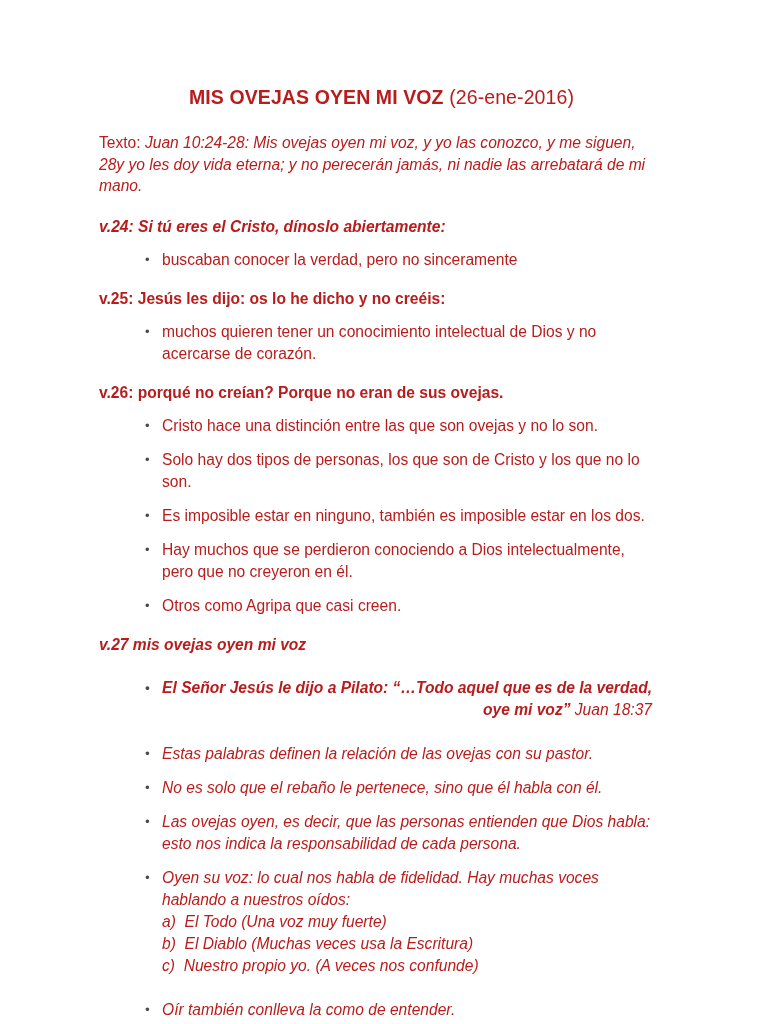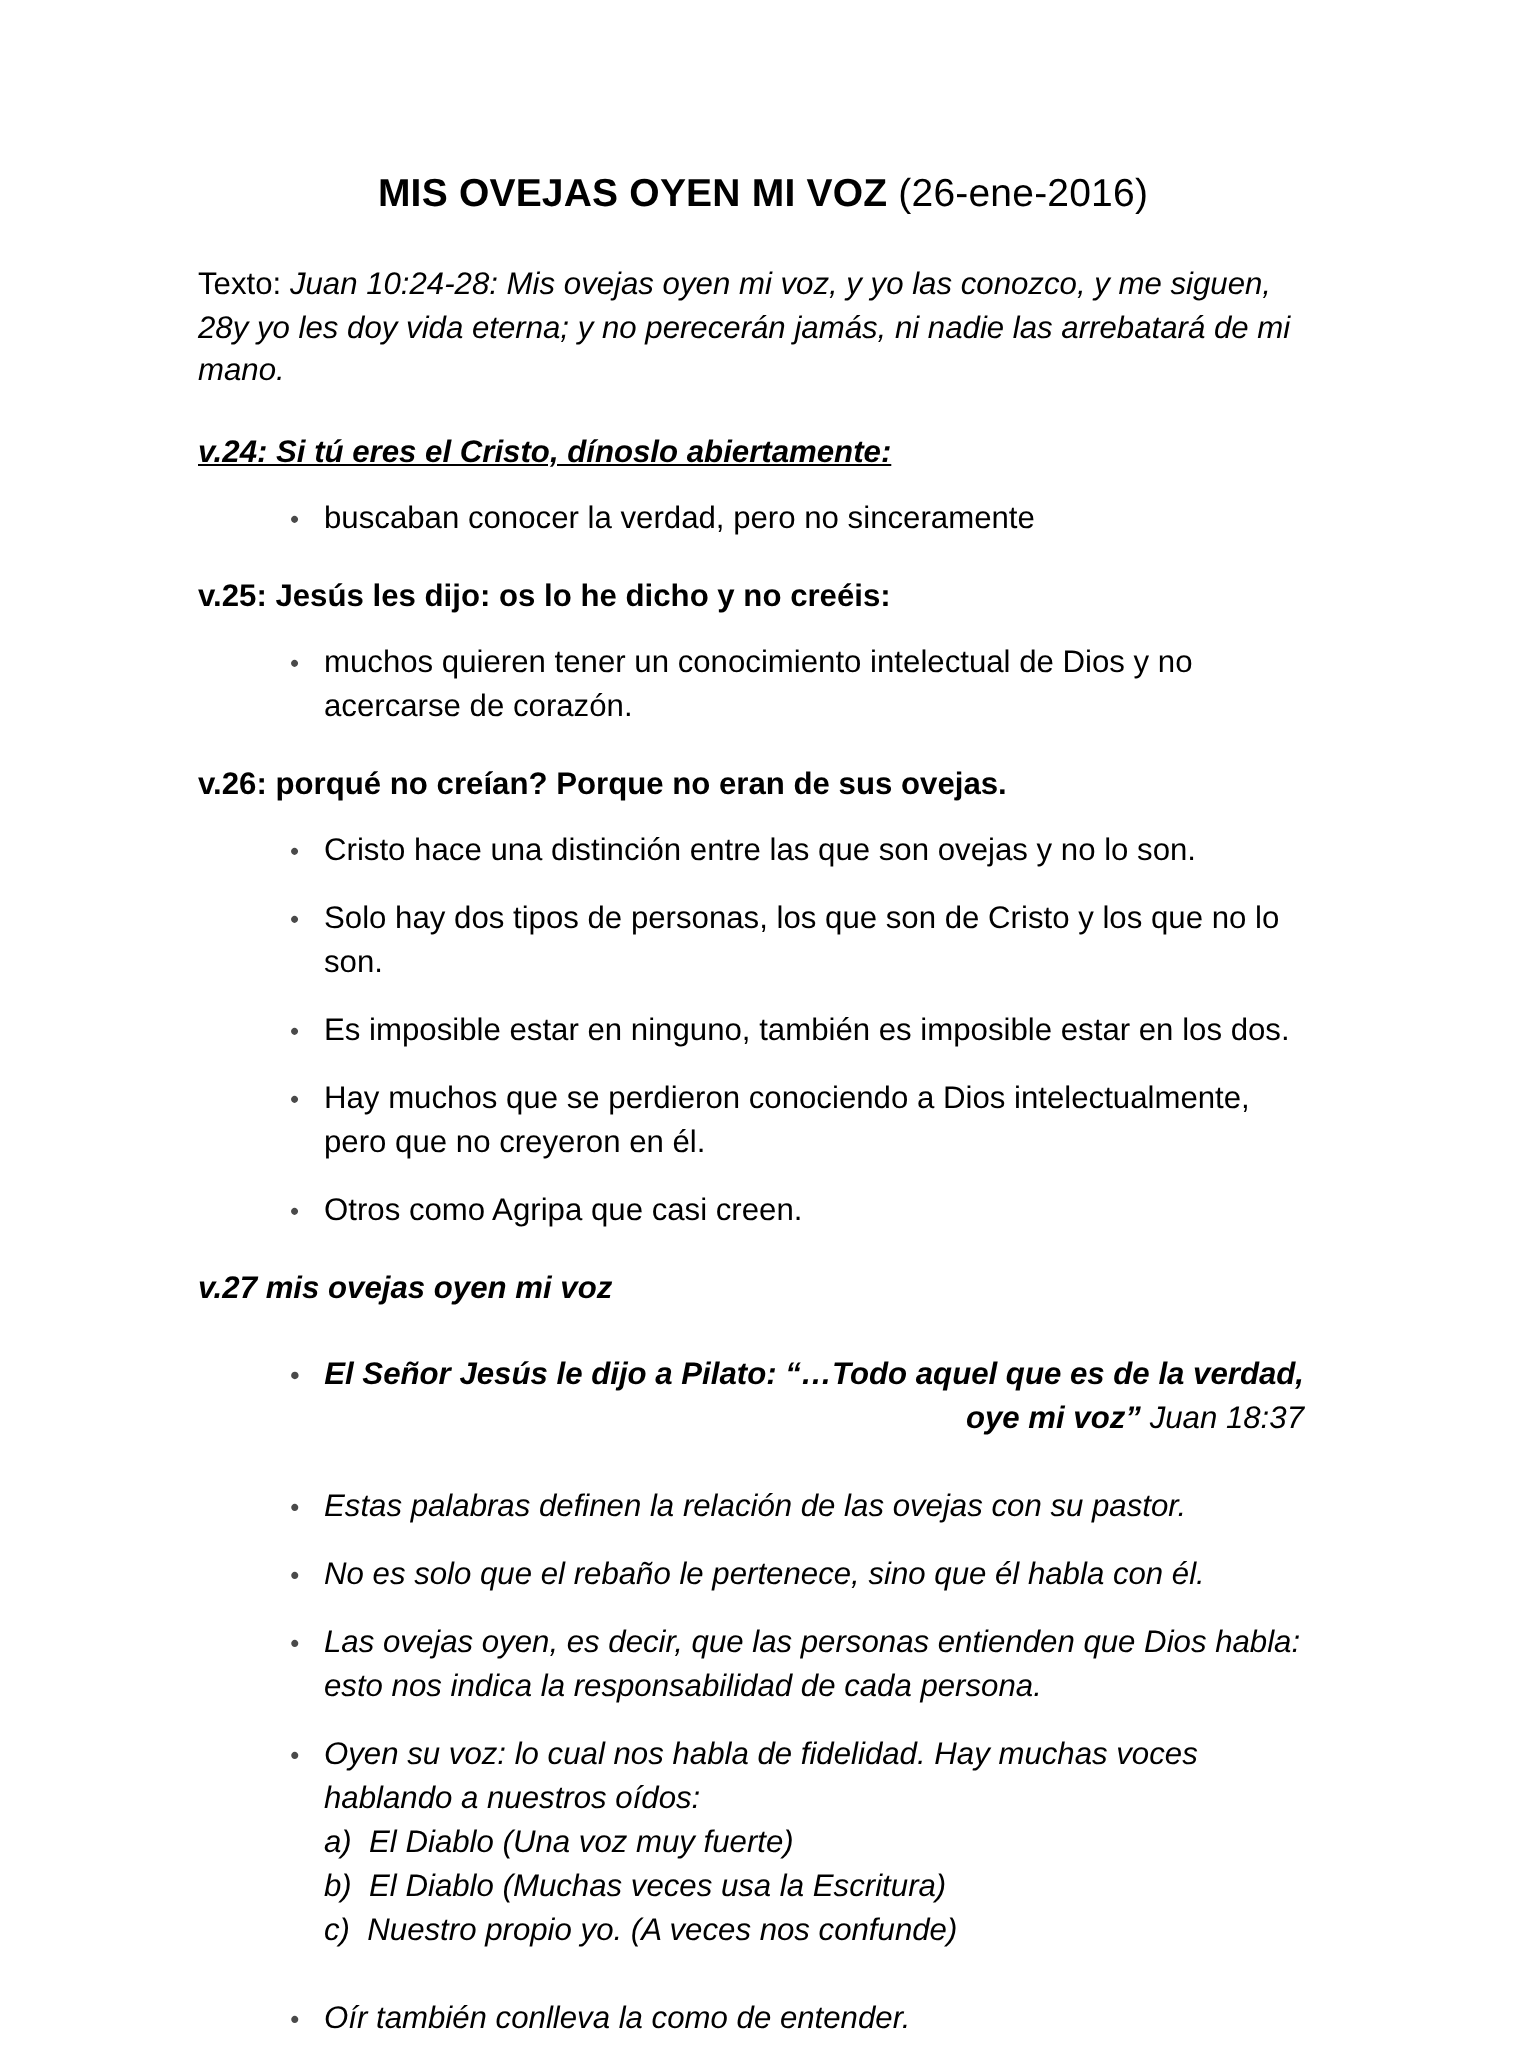--- a/index.html
+++ b/index.html
@@ -5,21 +5,21 @@
   html, body {
     margin: 0;
     padding: 0;
     background: #ffffff;
   }
   .page {
     position: relative;
     width: 768px;
     height: 1024px;
     background: #ffffff;
-    color: #000000;
+    color: #b91c1c;
     font-family: "Liberation Sans", sans-serif;
     overflow: hidden;
     box-sizing: border-box;
     padding: 84px 104px 12px 99px;
   }
   .doc-title {
     text-align: center;
     font-size: 19.5px;
     line-height: 26px;
     margin: 0 0 22px 0;
@@ -45,21 +45,20 @@
     font-style: italic;
   }
   .heading {
     font-size: 15.6px;
     line-height: 21px;
     font-weight: bold;
     margin: 0 0 2px 0;
   }
   .heading.italic {
     font-style: italic;
-    text-decoration: underline;
   }
   ul.bullets {
     list-style: none;
     margin: 0;
     padding: 0;
   }
   ul.bullets > li {
     position: relative;
     font-size: 15.6px;
     line-height: 22px;
@@ -148,21 +147,21 @@
   <div class="section v27">
     <div class="heading">v.27 mis ovejas oyen mi voz</div>
     <ul class="bullets v27-list">
       <li class="bold-item gap-before gap-after"><span>El Señor Jesús le dijo a Pilato: “…Todo aquel que es de la verdad, oye mi voz”</span><span class="ref">  Juan 18:37</span></li>
       <li>Estas palabras definen la relación de las ovejas con su pastor.</li>
       <li>No es solo que el rebaño le pertenece, sino que él habla con él.</li>
       <li>Las ovejas oyen, es decir, que las personas entienden que Dios habla: esto nos indica la responsabilidad de cada persona.</li>
       <li>
         <span>Oyen su voz: lo cual nos habla de fidelidad. Hay muchas voces hablando a nuestros oídos:</span>
         <ul class="sub-list">
-          <li>a)  El Diablo (Una voz muy fuerte)</li>
+          <li>a)  El Todo (Una voz muy fuerte)</li>
           <li>b)  El Diablo (Muchas veces usa la Escritura)</li>
           <li>c)  Nuestro propio yo. (A veces nos confunde)</li>
         </ul>
       </li>
       <li class="gap-before">Oír también conlleva la como de entender.</li>
     </ul>
   </div>
 
 </div>
 

